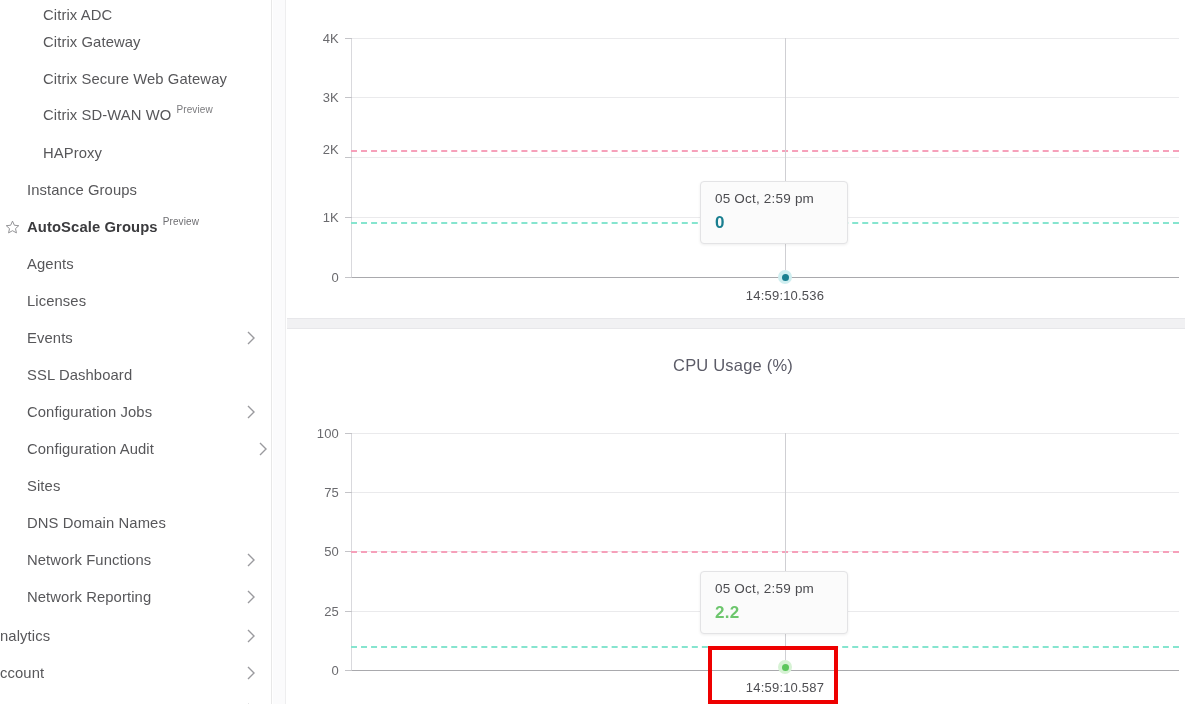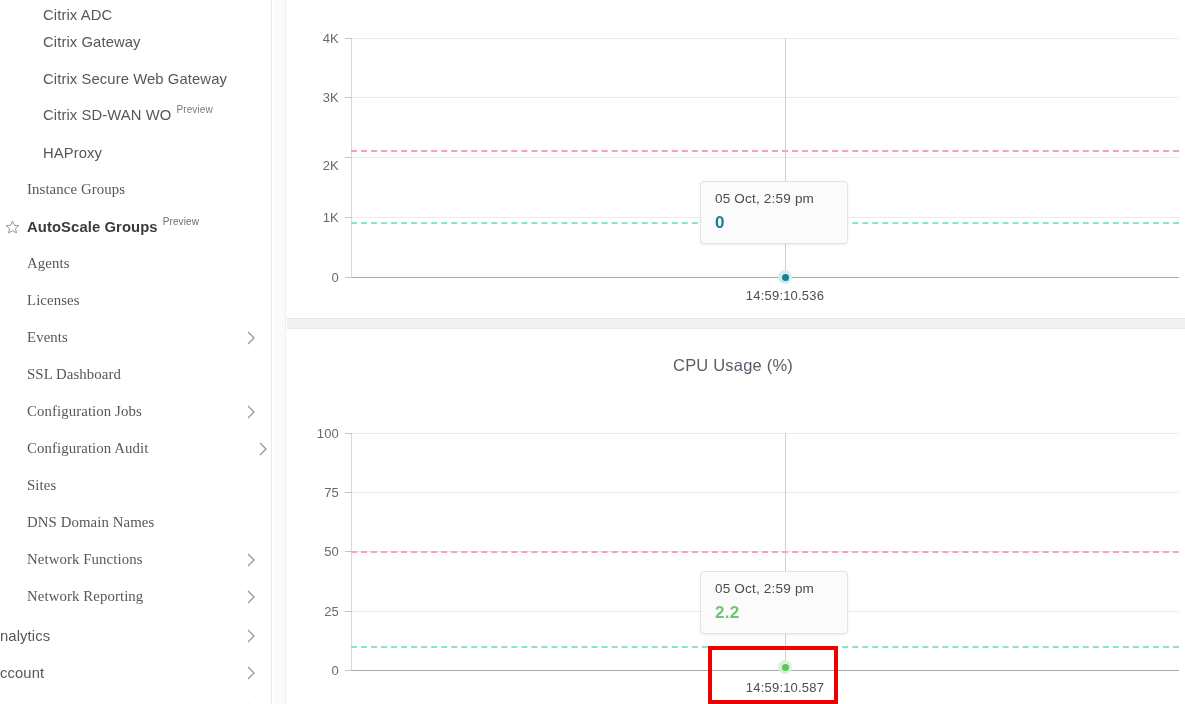--- a/index.html
+++ b/index.html
@@ -41,21 +41,21 @@
     cursor: pointer;
     white-space: nowrap;
   }
   .nav-item .label {
     font-size: 14.8px;
     color: #57575a;
     font-weight: 400;
     letter-spacing: .1px;
   }
   .nav-item.sub       { padding-left: 43px; }
-  .nav-item.top       { padding-left: 27px; font-family: Liberation Serif, serif; }
+  .nav-item.top       { padding-left: 27px; }
   .nav-item.outdent   { padding-left: 0px; }
   .nav-item.starred   { padding-left: 27px; }
   .nav-item.starred .label { font-weight: 700; color: #3b3b3e; }
 
   .star-icon {
     position: absolute;
     left: 4px; top: 50%;
     transform: translateY(-50%);
     width: 17px; height: 17px;
     display: flex; align-items: center; justify-content: center;
@@ -358,21 +358,21 @@
         <div class="axis-h" style="left:64px;top:277px;width:828px;"></div>
 
         <div class="tick-mark" style="left:58px;top:38px;"></div>
         <div class="tick-mark" style="left:58px;top:97px;"></div>
         <div class="tick-mark" style="left:58px;top:157px;"></div>
         <div class="tick-mark" style="left:58px;top:217px;"></div>
         <div class="tick-mark" style="left:58px;top:277px;"></div>
 
         <div class="tick-label" style="left:8px;top:31px;width:44px;">4K</div>
         <div class="tick-label" style="left:8px;top:90px;width:44px;">3K</div>
-        <div class="tick-label" style="left:8px;top:158px;width:44px;">2K</div>
+        <div class="tick-label" style="left:8px;top:142px;width:44px;">2K</div>
         <div class="tick-label" style="left:8px;top:210px;width:44px;">1K</div>
         <div class="tick-label" style="left:8px;top:270px;width:44px;">0</div>
 
         <div class="threshold pink" style="left:64px;top:150px;width:828px;"></div>
         <div class="threshold teal" style="left:64px;top:222px;width:828px;"></div>
 
         <div class="crosshair" style="left:498px;top:38px;height:239px;"></div>
         <div class="marker teal" style="left:498px;top:277px;">
           <div class="core"></div>
         </div>

